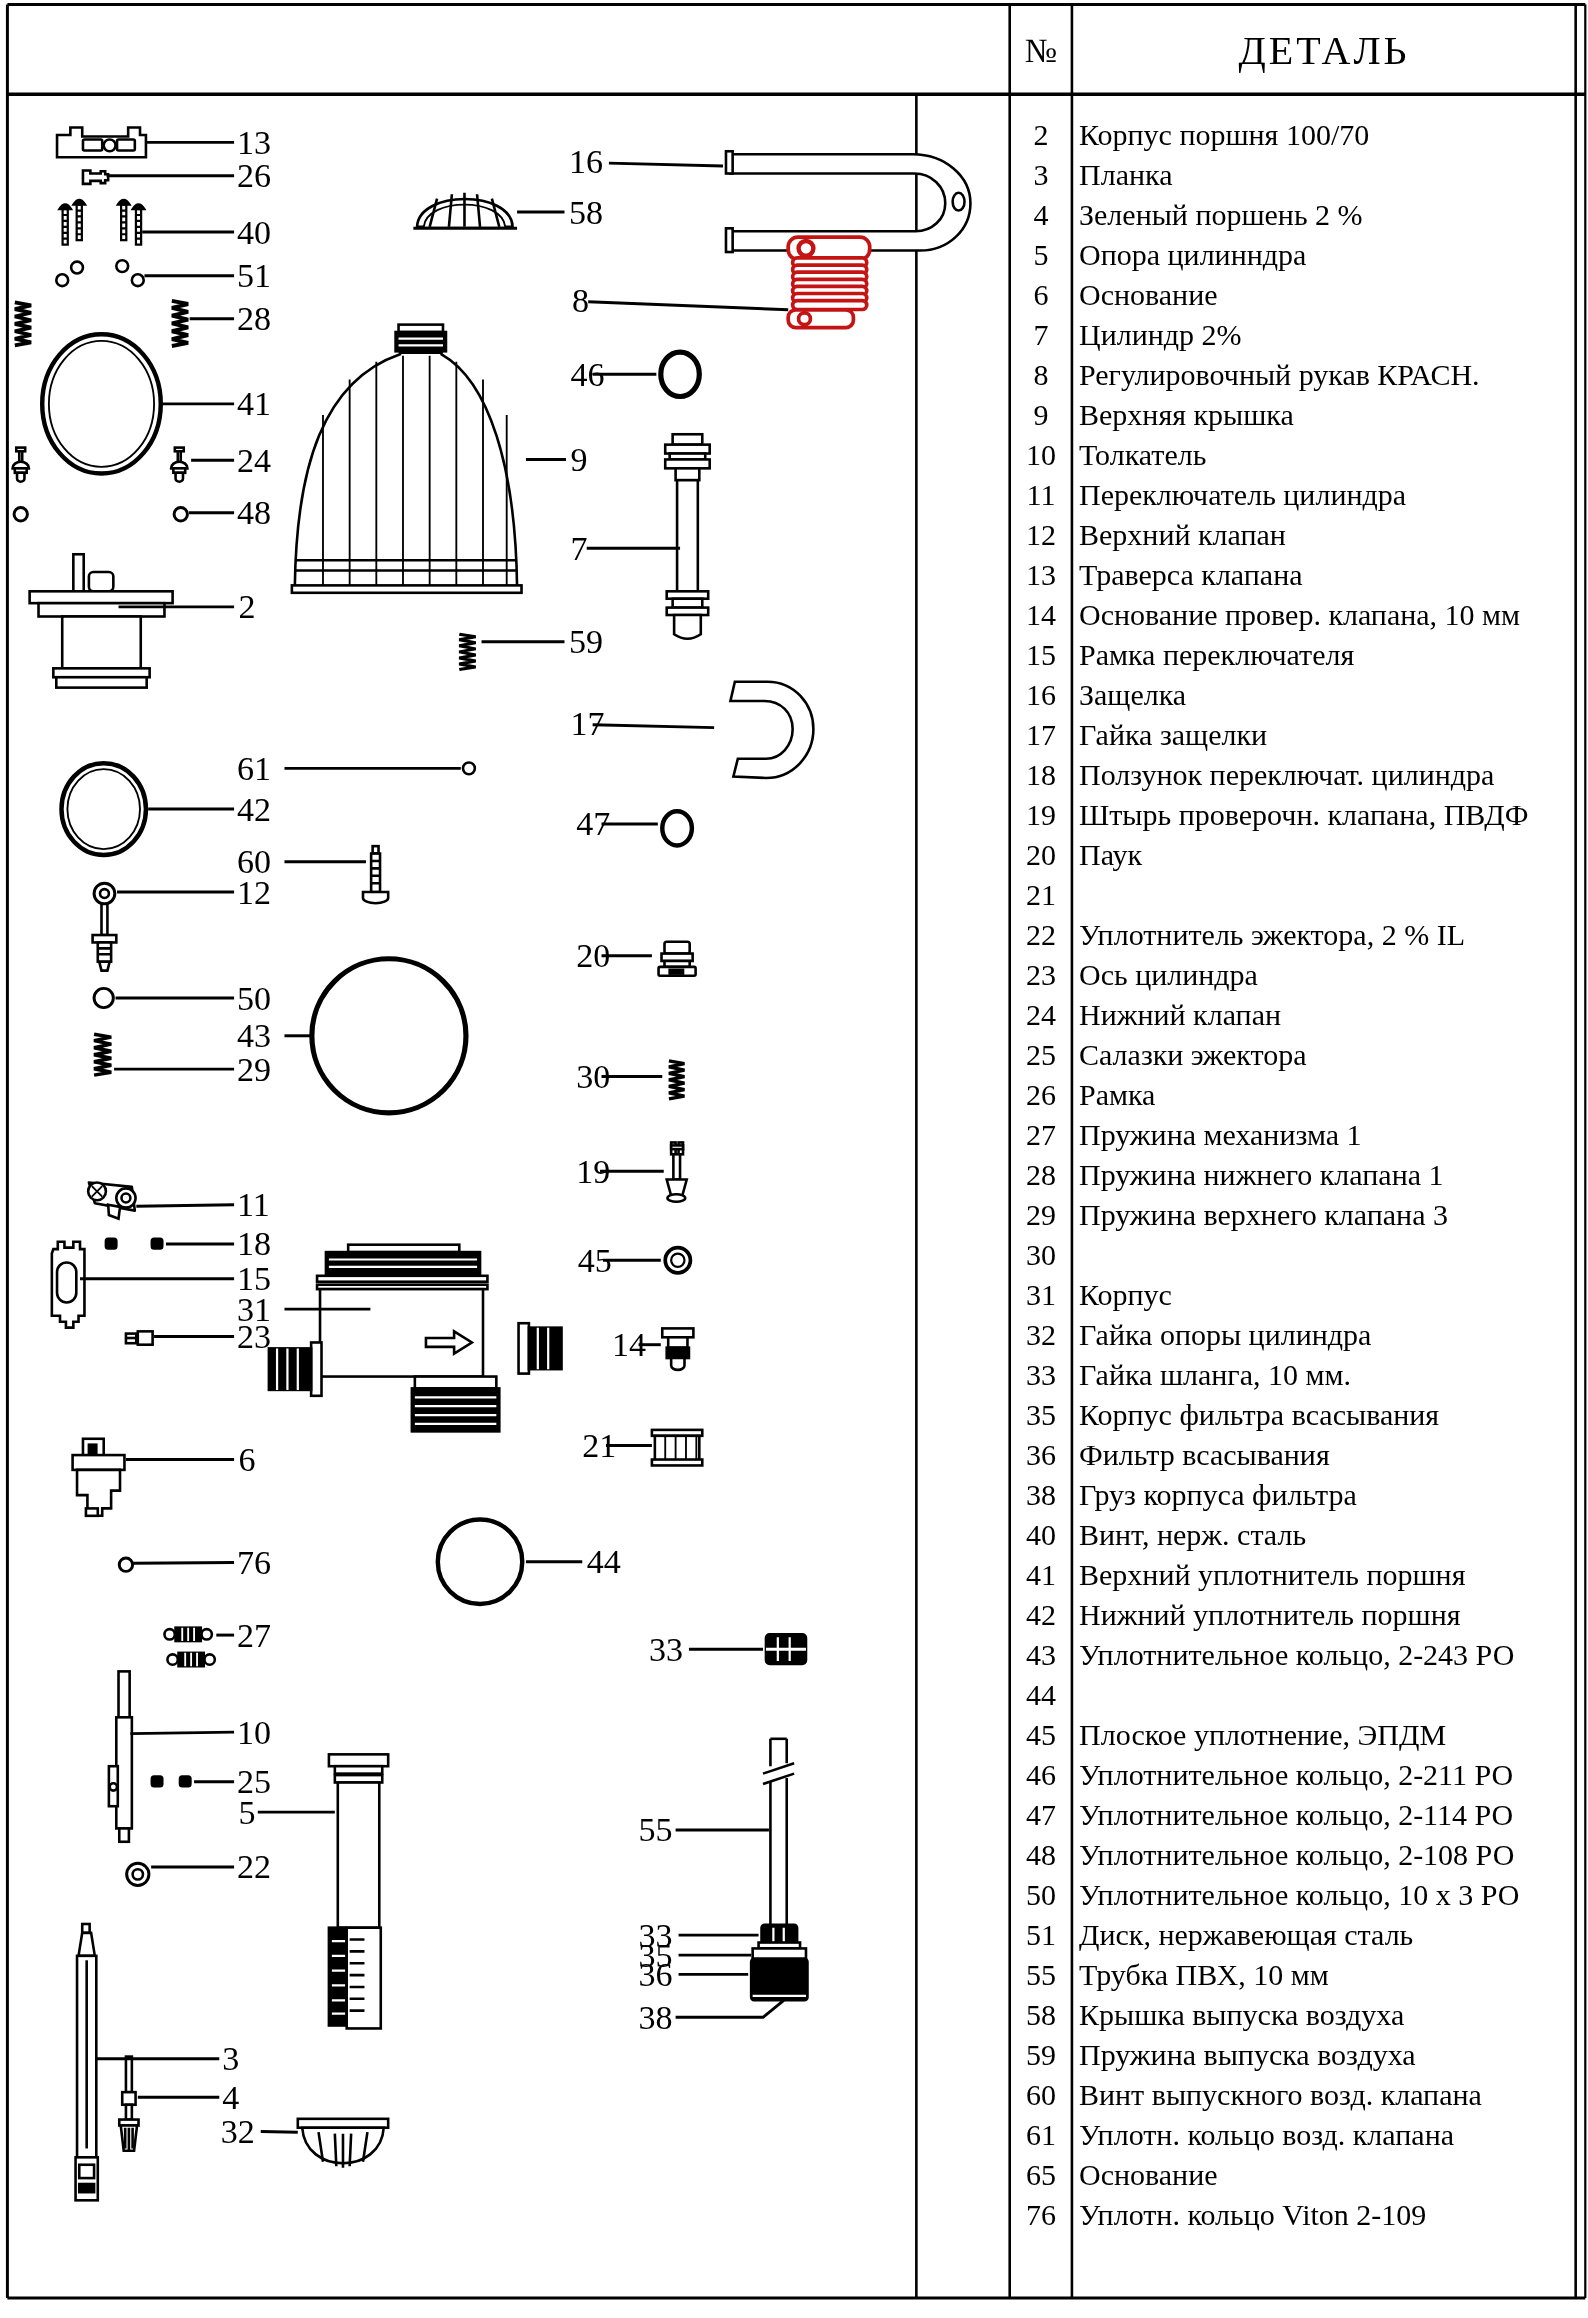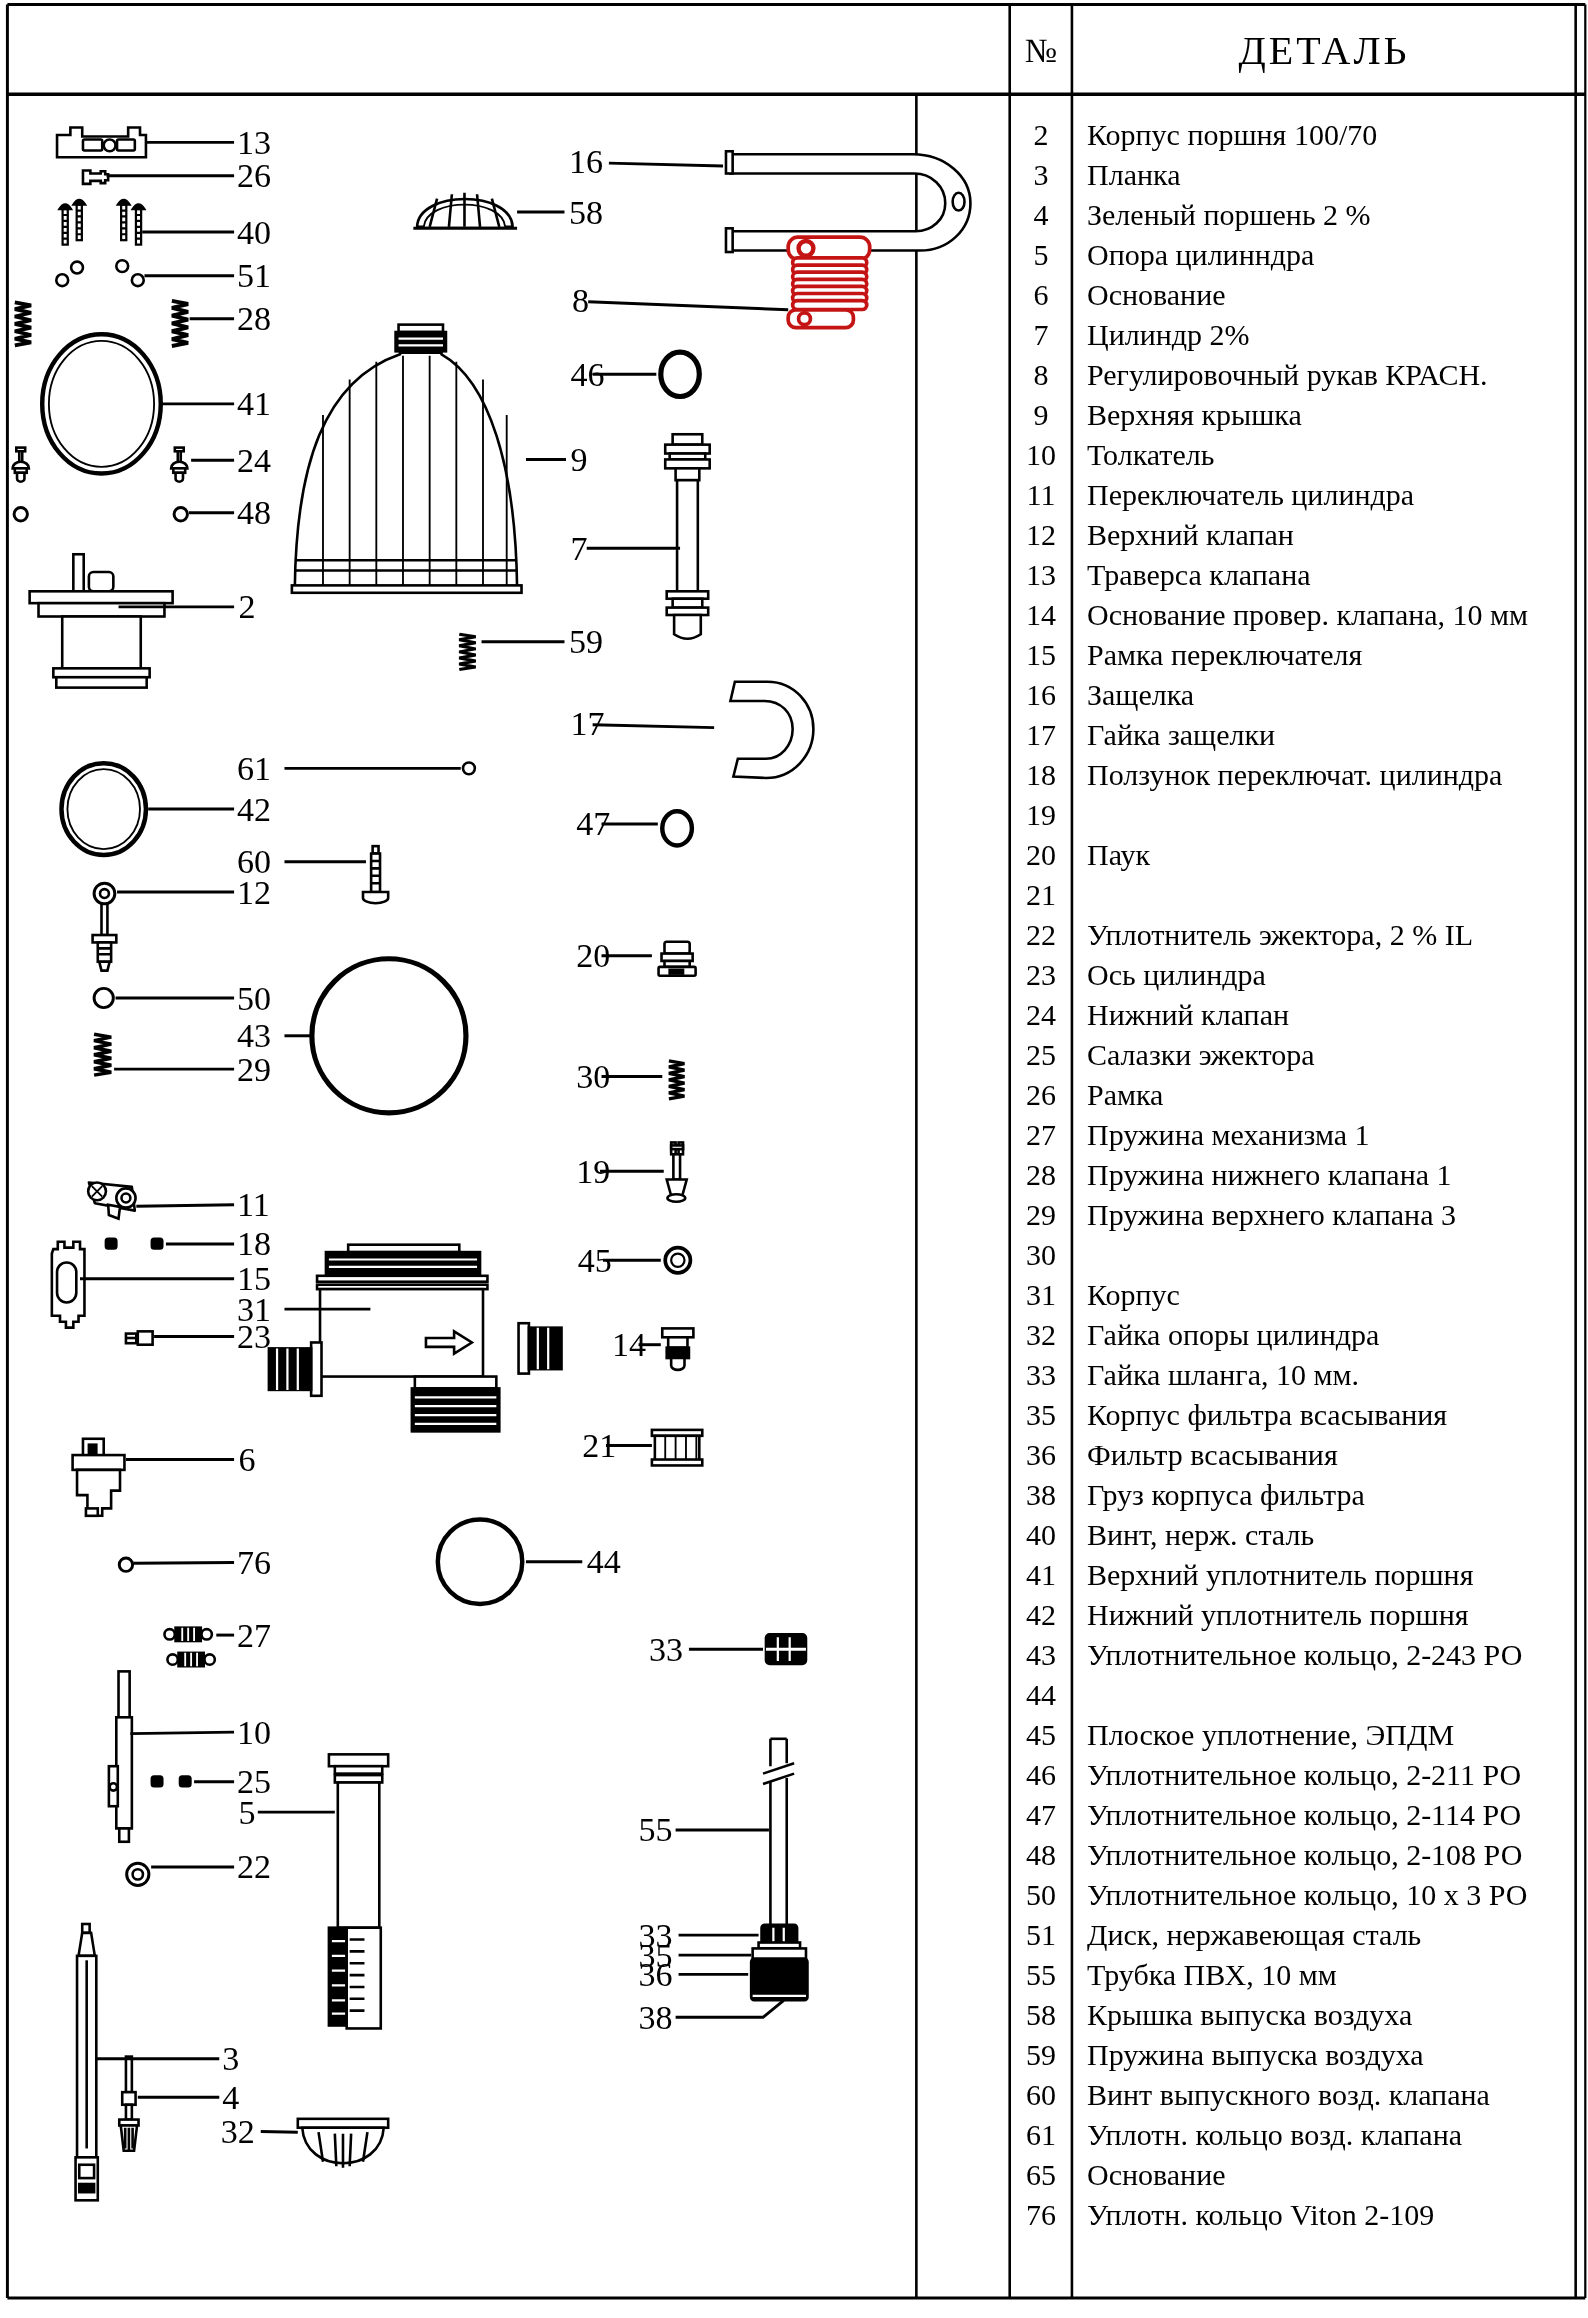--- a/index.html
+++ b/index.html
@@ -9,21 +9,21 @@
   .callout-text{font:46px "Liberation Serif",serif;fill:#000;}
   .hdr-no{position:absolute;left:1010px;top:9px;width:62px;height:83px;
       display:flex;align-items:center;justify-content:center;
       font:34px "Liberation Serif",serif;}
   .hdr-detail{position:absolute;left:1072px;top:9px;width:504px;height:83px;
       display:flex;align-items:center;justify-content:center;
       font:40px "Liberation Serif",serif;letter-spacing:3px;}
   .table-rows{position:absolute;left:1010px;top:115px;width:578px;}
   .trow{display:flex;height:40px;align-items:center;}
   .tno{width:62px;flex:0 0 62px;text-align:center;font:30px "Liberation Serif",serif;}
-  .tnm{font:30px "Liberation Serif",serif;white-space:nowrap;padding-left:15px;}
+  .tnm{font:30px "Liberation Serif",serif;white-space:nowrap;padding-left:7px;}
 </style>
 </head>
 <body>
 
 <div class="page">
 
 <svg id="diagram-svg" width="1589" height="2319" viewBox="0 0 2145 3130">
   <defs>
     <path id="coil" d="M0,0 l22,4 l-22,5 l22,5 l-22,5 l22,5 l-22,5 l22,5 l-22,5 l22,5 l-22,5 l22,5 l-22,4" fill="none" stroke="#000" stroke-width="5"></path>
     <g id="screw" stroke="#000" fill="none" stroke-width="3">
@@ -586,20 +586,21 @@
     <div class="tnm">Гайка защелки</div>
   </div>
 
   <div class="trow">
     <div class="tno">18</div>
     <div class="tnm">Ползунок переключат. цилиндра</div>
   </div>
 
   <div class="trow">
     <div class="tno">19</div>
+    <div class="tnm">Штырь проверочн. клапана, ПВДФ</div>
   </div>
 
   <div class="trow">
     <div class="tno">20</div>
     <div class="tnm">Паук</div>
   </div>
 
   <div class="trow">
     <div class="tno">21</div>
   </div>

